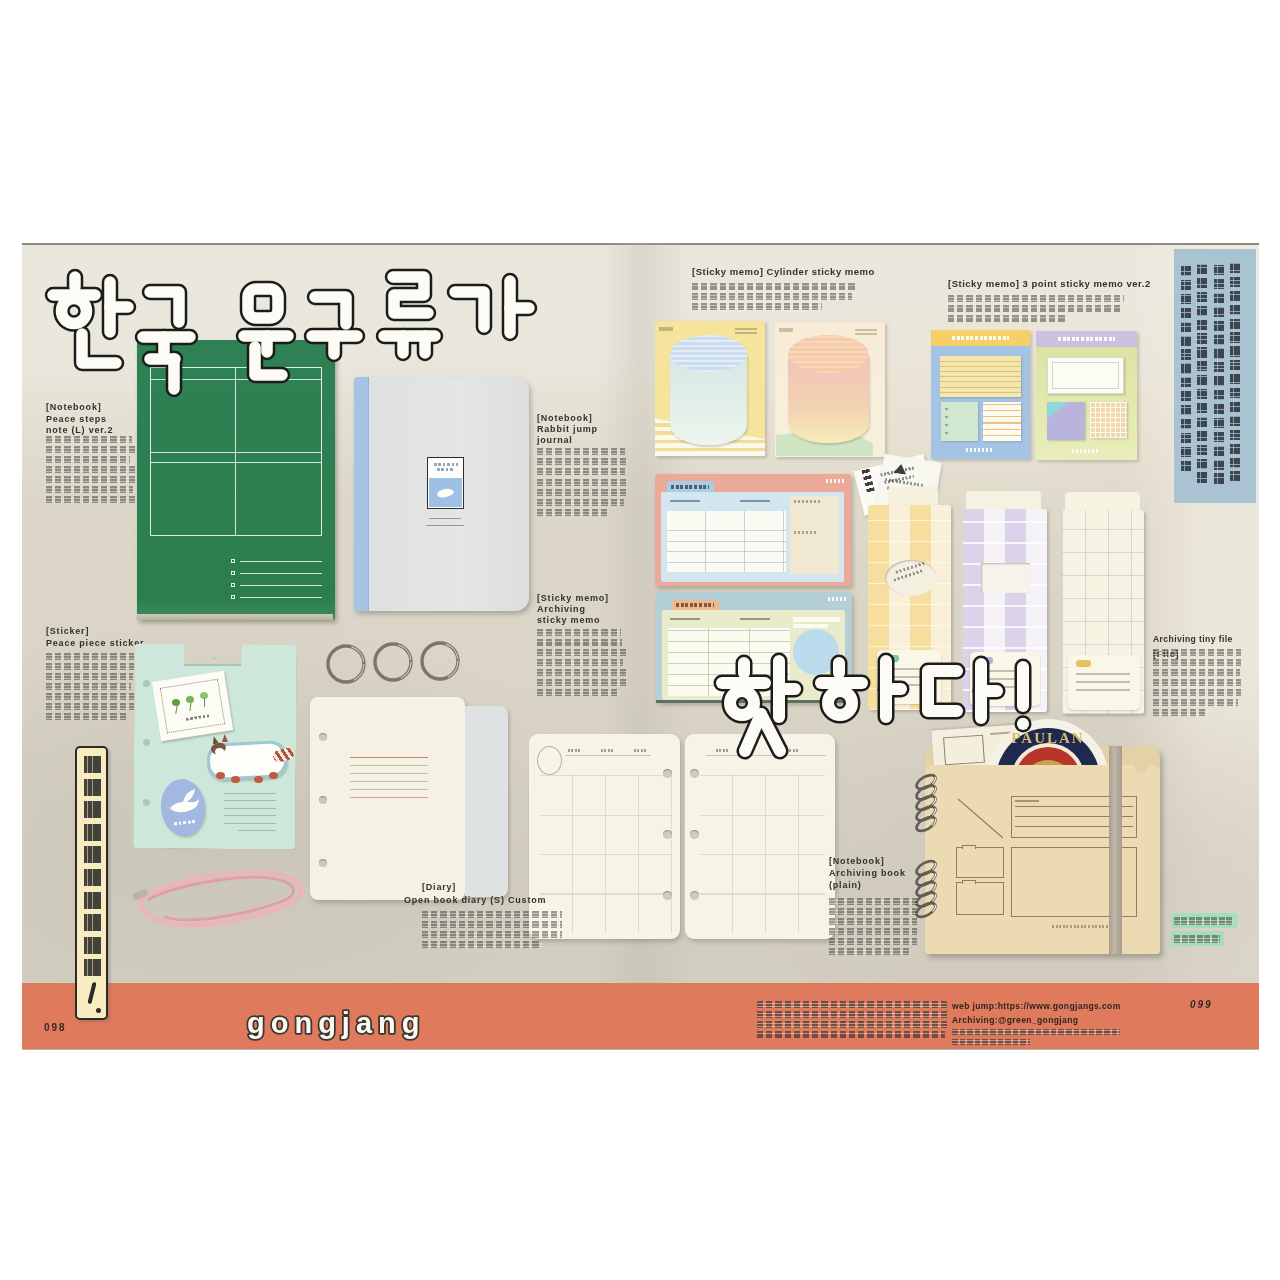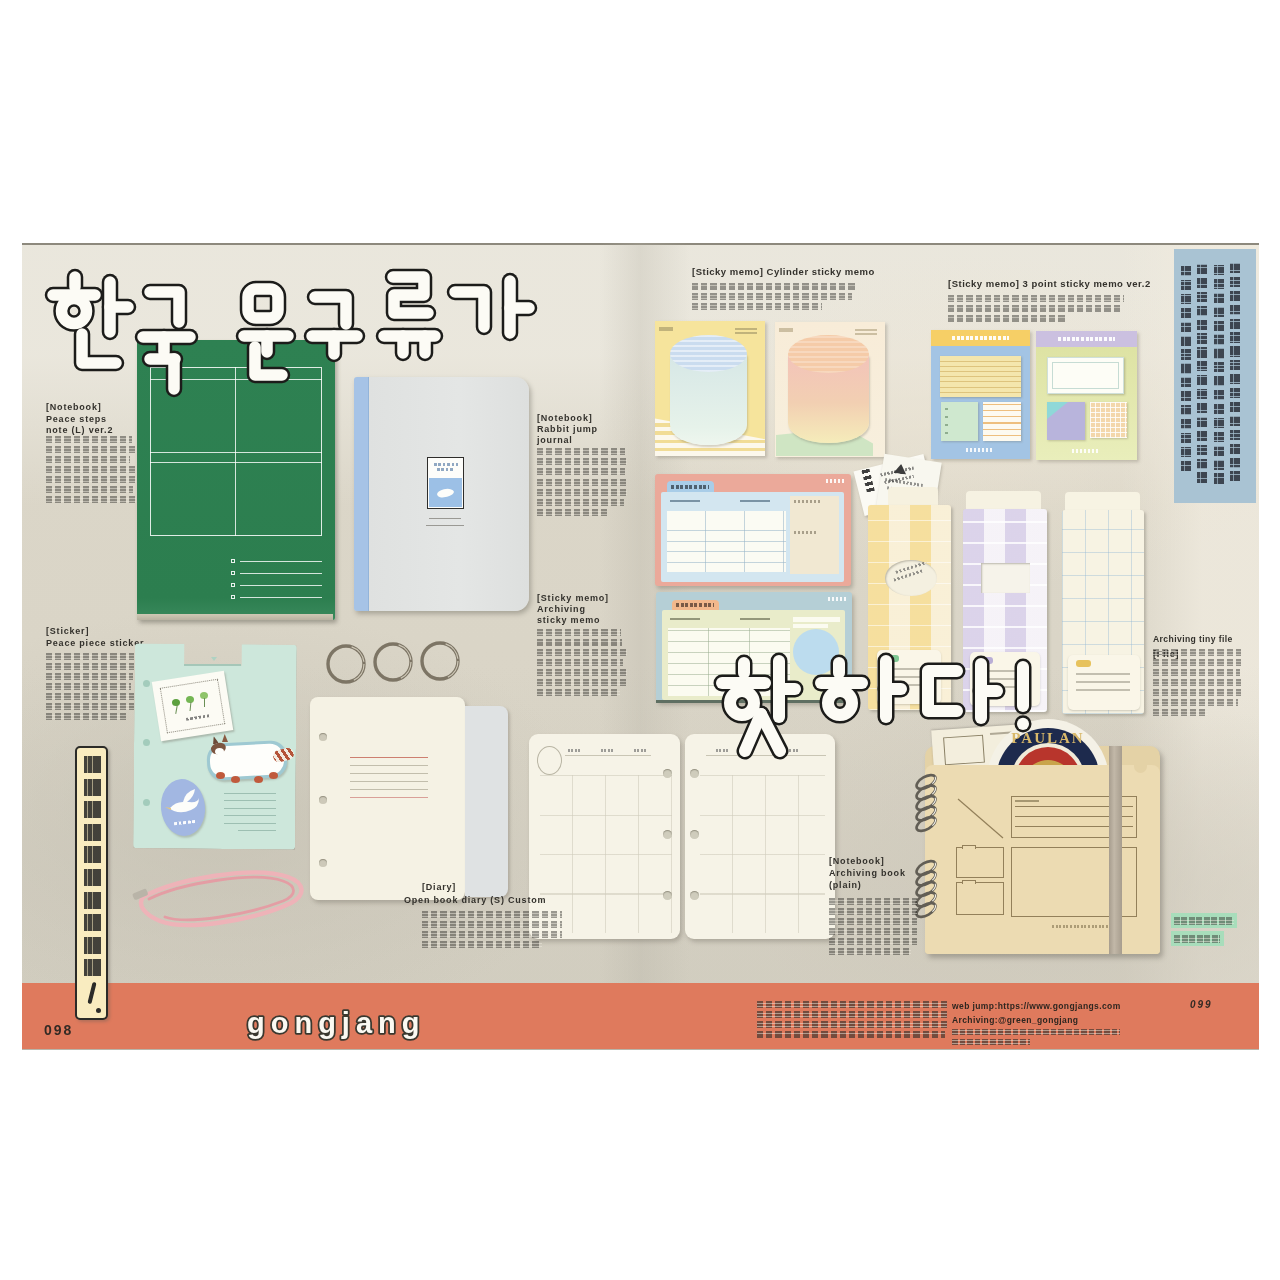--- a/index.html
+++ b/index.html
@@ -412,21 +412,21 @@
 <div class="jt" style="left:757px;top:1001px;width:190px;--a:.6;"></div>
 <div class="jt" style="left:757px;top:1011px;width:190px;--a:.6;"></div>
 <div class="jt" style="left:757px;top:1021px;width:190px;--a:.6;"></div>
 <div class="jt" style="left:757px;top:1031px;width:188px;--a:.6;"></div>
 
 <div class="hd" style="left:952px;top:1001px;font-size:8.5px;color:#2e2620;letter-spacing:.4px;">web jump:https://www.gongjangs.com</div>
 <div class="hd" style="left:952px;top:1015px;font-size:8.5px;color:#2e2620;letter-spacing:.4px;">Archiving:@green_gongjang</div>
 <div class="jt" style="left:952px;top:1029px;width:168px;--a:.6;--c:5.6px;--s:7.6px;height:6px;"></div>
 <div class="jt" style="left:952px;top:1039px;width:78px;--a:.6;--c:5.6px;--s:7.6px;height:6px;"></div>
 
-<div class="hd" style="left:44px;top:1022px;font-size:14px;color:#332a24;letter-spacing:2px;">098</div>
+<div class="hd" style="left:44px;top:1022px;font-size:10px;color:#332a24;letter-spacing:2px;">098</div>
 
 <div class="hd" style="left:1190px;top:999px;font-size:10px;color:#332a24;letter-spacing:2px;font-style:italic;">099</div>
 
 <svg style="left:30px;top:255px;" width="520" height="150" viewBox="30 255 520 150">
 <defs>
         <g id="t1" fill="none" stroke-linecap="round" stroke-linejoin="round">
 <path d="M75 277 V287"></path>
           <path d="M53 295 H95"></path>
           <circle cx="74" cy="311" r="12.5"></circle>
 <path d="M110 282 V332"></path>

